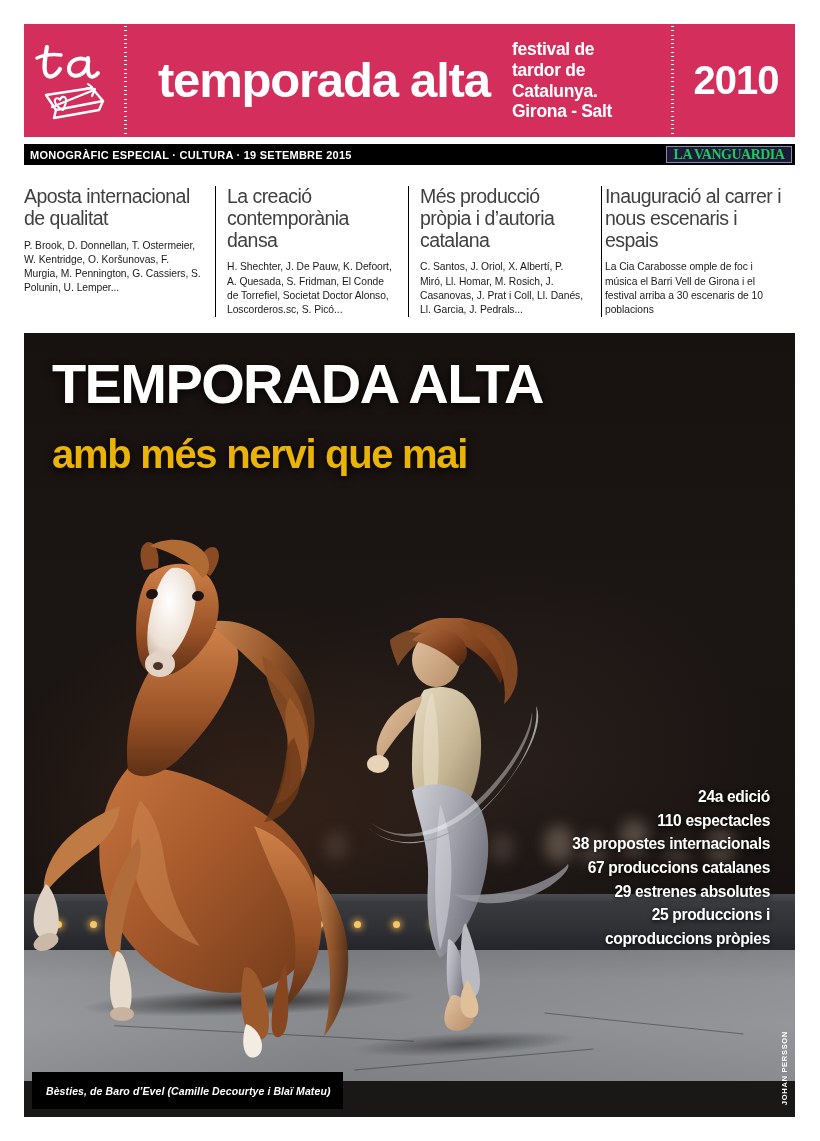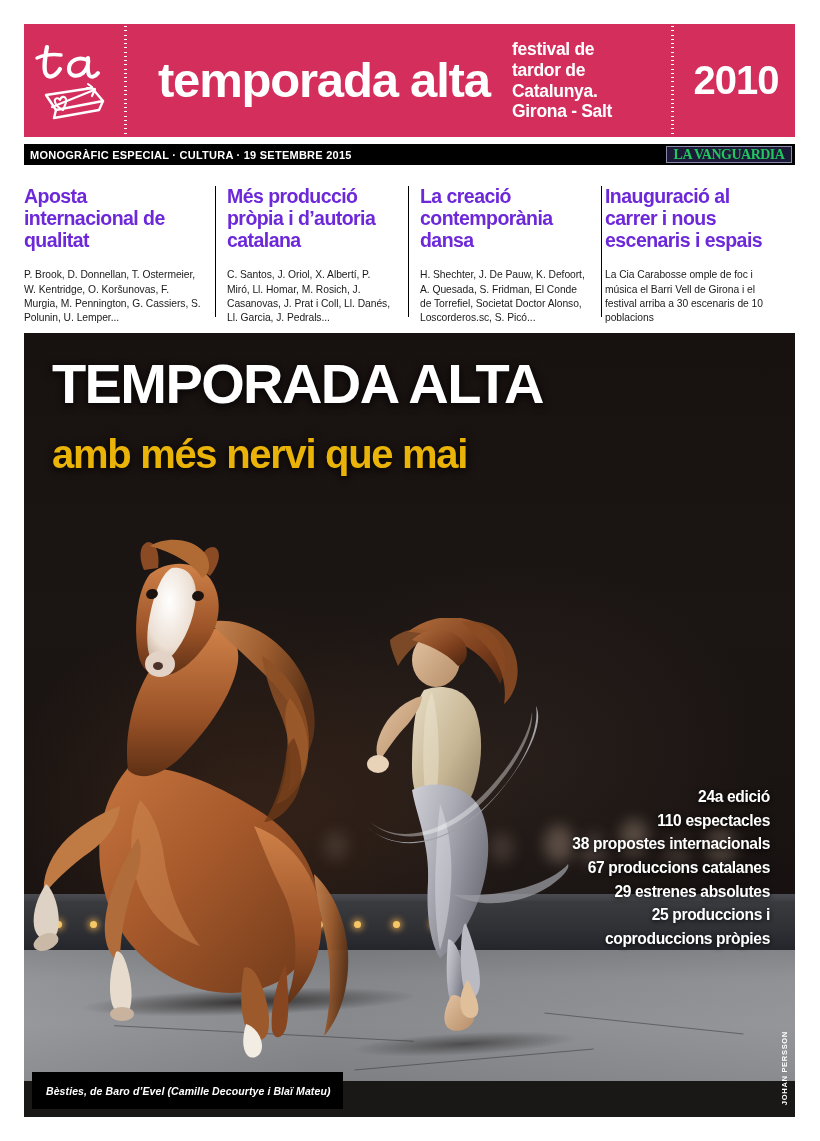--- a/index.html
+++ b/index.html
@@ -119,26 +119,26 @@
   .col:nth-child(2){ width:193px; padding-left:12px; }
   .col:nth-child(3){ width:193px; padding-left:12px; }
   .col:nth-child(4){ width:194px; padding-left:4px; }
   .col + .col::before{
     content:"";
     position:absolute; left:0; top:0;
     width:1px; height:131px;
     background:#000000;
   }
   .col h2{
-    color:#6d28d9;
+    color:#404040;
     font-size:19.5px;
-    font-weight:700;
+    font-weight:400;
     line-height:1.12;
     letter-spacing:-0.55px;
-    margin-bottom:17px;
+    margin-bottom:9px;
   }
   .col p{
     color:#1a1a1a;
     font-size:10.3px;
     font-weight:400;
     line-height:1.37;
     letter-spacing:-0.05px;
   }
 
   
@@ -394,27 +394,27 @@
   </div>
 
   <div class="teasers">
 
     <div class="col">
       <h2>Aposta internacional de qualitat</h2>
       <p>P. Brook, D. Donnellan, T. Ostermeier, W. Kentridge, O. Koršunovas, F. Murgia, M. Pennington, G. Cassiers, S. Polunin, U. Lemper...</p>
     </div>
 
     <div class="col">
+      <h2>La creació contemporània dansa</h2>
+      <p>H. Shechter, J. De Pauw, K. Defoort, A. Quesada, S. Fridman, El Conde de Torrefiel, Societat Doctor Alonso, Loscorderos.sc, S. Picó...</p>
+    </div>
+
+    <div class="col">
       <h2>Més producció pròpia i d’autoria catalana</h2>
       <p>C. Santos, J. Oriol, X. Albertí, P. Miró, Ll. Homar, M. Rosich, J. Casanovas, J. Prat i Coll, Ll. Danés, Ll. Garcia, J. Pedrals...</p>
-    </div>
-
-    <div class="col">
-      <h2>La creació contemporània dansa</h2>
-      <p>H. Shechter, J. De Pauw, K. Defoort, A. Quesada, S. Fridman, El Conde de Torrefiel, Societat Doctor Alonso, Loscorderos.sc, S. Picó...</p>
     </div>
 
     <div class="col">
       <h2>Inauguració al carrer i nous escenaris i espais</h2>
       <p>La Cia Carabosse omple de foc i música el Barri Vell de Girona i el festival arriba a 30 escenaris de 10 poblacions</p>
     </div>
   </div>
 
   <div class="photo">
 

